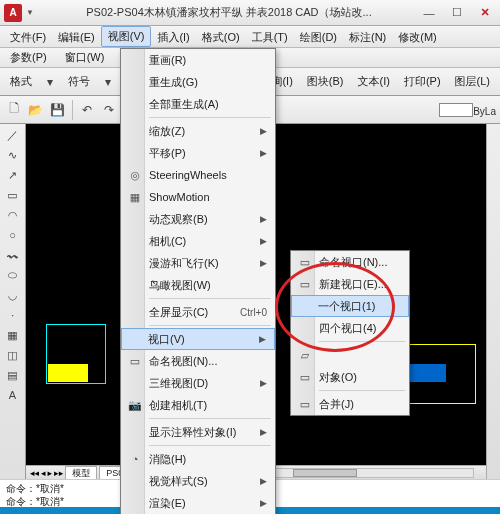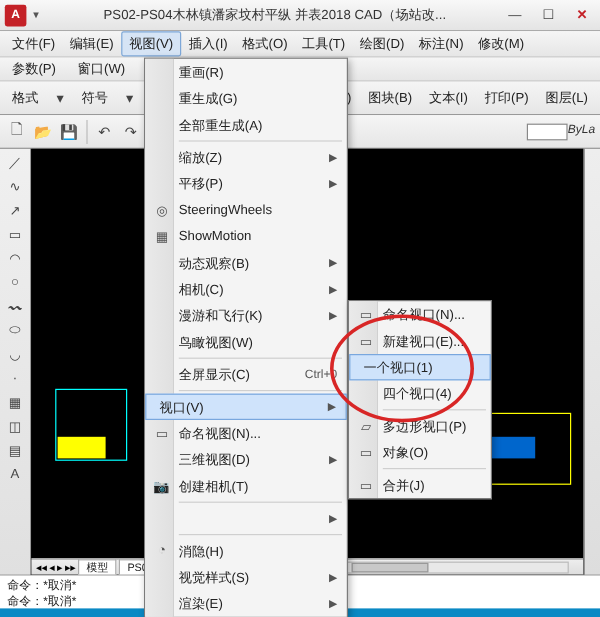--- a/index.html
+++ b/index.html
@@ -5,52 +5,52 @@
   * { box-sizing: border-box; margin: 0; padding: 0; font-family: "Microsoft YaHei", sans-serif; }
   body { background: #fff; font-size: 11px; width: 500px; }
   .app { width: 500px; }
   .titlebar { background: linear-gradient(#f8f8f8,#e4e4e4); height: 26px; display: flex; align-items: center; padding: 0 4px; border-bottom: 1px solid #aaa; }
   .applogo { width: 18px; height: 18px; background: #c42127; border-radius: 2px; display: flex; align-items: center; justify-content: center; color: #fff; font-weight: bold; font-size: 10px; margin-right: 4px; }
   .dropbtn { width: 14px; color: #555; font-size: 8px; }
   .title { flex: 1; text-align: center; color: #333; font-size: 11px; white-space: nowrap; overflow: hidden; }
   .wbtns { display: flex; gap: 6px; }
   .wbtn { width: 22px; height: 16px; display: flex; align-items: center; justify-content: center; color: #444; font-size: 11px; }
   .wbtn.x { color: #c42127; font-weight: bold; }
-  .menubar { background: linear-gradient(#f5f5f5,#e6e6e6); height: 22px; display: flex; align-items: center; padding: 0 4px; border-bottom: 1px solid #bbb; }
+  .menubar { background: linear-gradient(#f5f5f5,#e6e6e6); height: 22px; display: flex; align-items: flex-end; padding: 0 4px; border-bottom: 1px solid #bbb; }
   .menuitem { padding: 2px 6px; color: #222; font-size: 11px; }
   .menuitem.open { background: #d6e4f5; border: 1px solid #7da7d8; border-radius: 2px; }
   .menubar2 { background: linear-gradient(#f5f5f5,#e6e6e6); height: 20px; display: flex; align-items: flex-end; padding: 0 4px; border-bottom: 1px solid #bbb; gap: 6px; }
   .toolbar { background: linear-gradient(#f5f5f5,#e6e6e6); height: 28px; display: flex; align-items: center; padding: 2px 4px; border-bottom: 1px solid #999; gap: 2px; overflow: hidden; }
   .toolbar2 { height: 28px; }
   .tbtn { width: 20px; height: 20px; display: flex; align-items: center; justify-content: center; border: 1px solid transparent; font-size: 12px; color: #444; }
   .sep { width: 1px; height: 20px; background: #bbb; margin: 0 2px; }
   .workspace { display: flex; height: 355px; background: #000; position: relative; }
   .lefttools { width: 26px; background: linear-gradient(#f0f0f0,#e0e0e0); display: flex; flex-direction: column; align-items: center; padding: 2px 0; gap: 2px; border-right: 1px solid #999; }
   .lefttools .tbtn { width: 20px; height: 18px; font-size: 11px; }
   .canvasarea { flex: 1; position: relative; background: #000; overflow: hidden; }
   .canvas-scroll-bottom { position:absolute; bottom:0; left:0; right:0; height:14px; background:linear-gradient(#eee,#ddd); border-top:1px solid #aaa; display:flex; align-items:center;}
   .tabbar { display:flex; align-items:center; height:14px; gap:2px; padding:0 4px; font-size:9px;}
   .tab { padding:0 6px; background:#fff; border:1px solid #aaa; border-bottom:none; height:13px; line-height:12px; color:#222;}
   .scroll-h { flex:1; height:10px; margin:0 12px; background:#e8e8e8; border:1px solid #bbb; position:relative;}
   .scroll-h .thumb{ position:absolute; left:30%; width:25%; top:0; bottom:0; background:#c8c8c8; border:1px solid #999;}
   .rightscroll { width:14px; background:linear-gradient(#eee,#ddd); border-left:1px solid #aaa;}
   .dropdown { position: absolute; background: #f4f4f4; border: 1px solid #7b7b7b; box-shadow: 2px 2px 6px rgba(0,0,0,.3); z-index: 10; }
-  .dd-main { left: 120px; top: 48px; width: 170px; }
+  .dd-main { left: 120px; top: 48px; width: 156px; }
   .dd-row { display: flex; align-items: center; height: 22px; padding: 0 8px 0 28px; color: #222; position: relative; font-size: 11px; white-space: nowrap;}
   .dd-row .key { margin-left: auto; color: #555; font-size: 10px; }
   .dd-row .arrow { margin-left: auto; color: #555; font-size: 9px; }
-  .dd-row.hi { background: #cfe3fb; border: 1px solid #79a7de; padding-left: 11px; }
+  .dd-row.hi { background: #cfe3fb; border: 1px solid #79a7de; padding-left: 26px; }
   .dd-sep { height: 1px; margin: 2px 4px 2px 28px; background: #cfcfcf; }
   .dd-icon { position: absolute; left: 6px; top: 3px; width: 16px; height: 16px; font-size: 11px; color: #555; display:flex;align-items:center;justify-content:center;}
   .iconstrip { position:absolute; left:0; top:0; bottom:0; width:24px; background:linear-gradient(90deg,#eaeaea,#e0e0e0); border-right:1px solid #d0d0d0;}
   .dd-sub { left: 290px; top: 250px; width: 120px; }
   .redcircle { position: absolute; border: 3px solid #d82626; border-radius: 50%; width: 120px; height: 90px; left: 275px; top: 262px; z-index: 30; pointer-events: none; }
   .cmdarea { background: #fff; padding: 2px 6px; font-size: 10px; color: #222; border-top: 1px solid #ccc; line-height:13px; height:28px; overflow:hidden;}
   .brand { background: #0a89c4; height: 34px; display: flex; align-items: center; padding: 0 10px; color: #fff; gap: 8px; }
-  .proplabel { display:flex; align-items:flex-start; gap:0; font-size:10px; color:#333;font-style:italic;}
+  .proplabel { display:flex; align-items:flex-end; gap:0; font-size:10px; color:#333;}
   .colorbox { width:34px; height:14px; border:1px solid #888; background:#fff;}
   .drawing-shape { position:absolute; border:1px solid #888; }
 </style>
 </head>
 <body>
 
 <div class="app">
   <div class="titlebar">
     <div class="applogo">A</div>
     <div class="dropbtn">▼</div>
@@ -222,20 +222,21 @@
       <div class="dd-row">
         <span>三维视图(D)</span>
         <span class="arrow">▶</span>
       </div>
       <div class="dd-row">
         <span class="dd-icon">📷</span>
         <span>创建相机(T)</span>
       </div>
       <div class="dd-sep"></div>
       <div class="dd-row">
+        <span>显示注释性对象(I)</span>
         <span class="arrow">▶</span>
       </div>
       <div class="dd-sep"></div>
       <div class="dd-row">
         <span class="dd-icon">◔</span>
         <span>消隐(H)</span>
       </div>
       <div class="dd-row">
         <span>视觉样式(S)</span>
         <span class="arrow">▶</span>
@@ -260,21 +261,20 @@
       </div>
       <div class="dd-row hi">
         <span>一个视口(1)</span>
       </div>
       <div class="dd-row">
         <span>四个视口(4)</span>
       </div>
       <div class="dd-sep"></div>
       <div class="dd-row">
         <span class="dd-icon">▱</span>
-        <span>多边形视口(P)</span>
       </div>
       <div class="dd-row">
         <span class="dd-icon">▭</span>
         <span>对象(O)</span>
       </div>
       <div class="dd-sep"></div>
       <div class="dd-row">
         <span class="dd-icon">▭</span>
         <span>合并(J)</span>
       </div>

